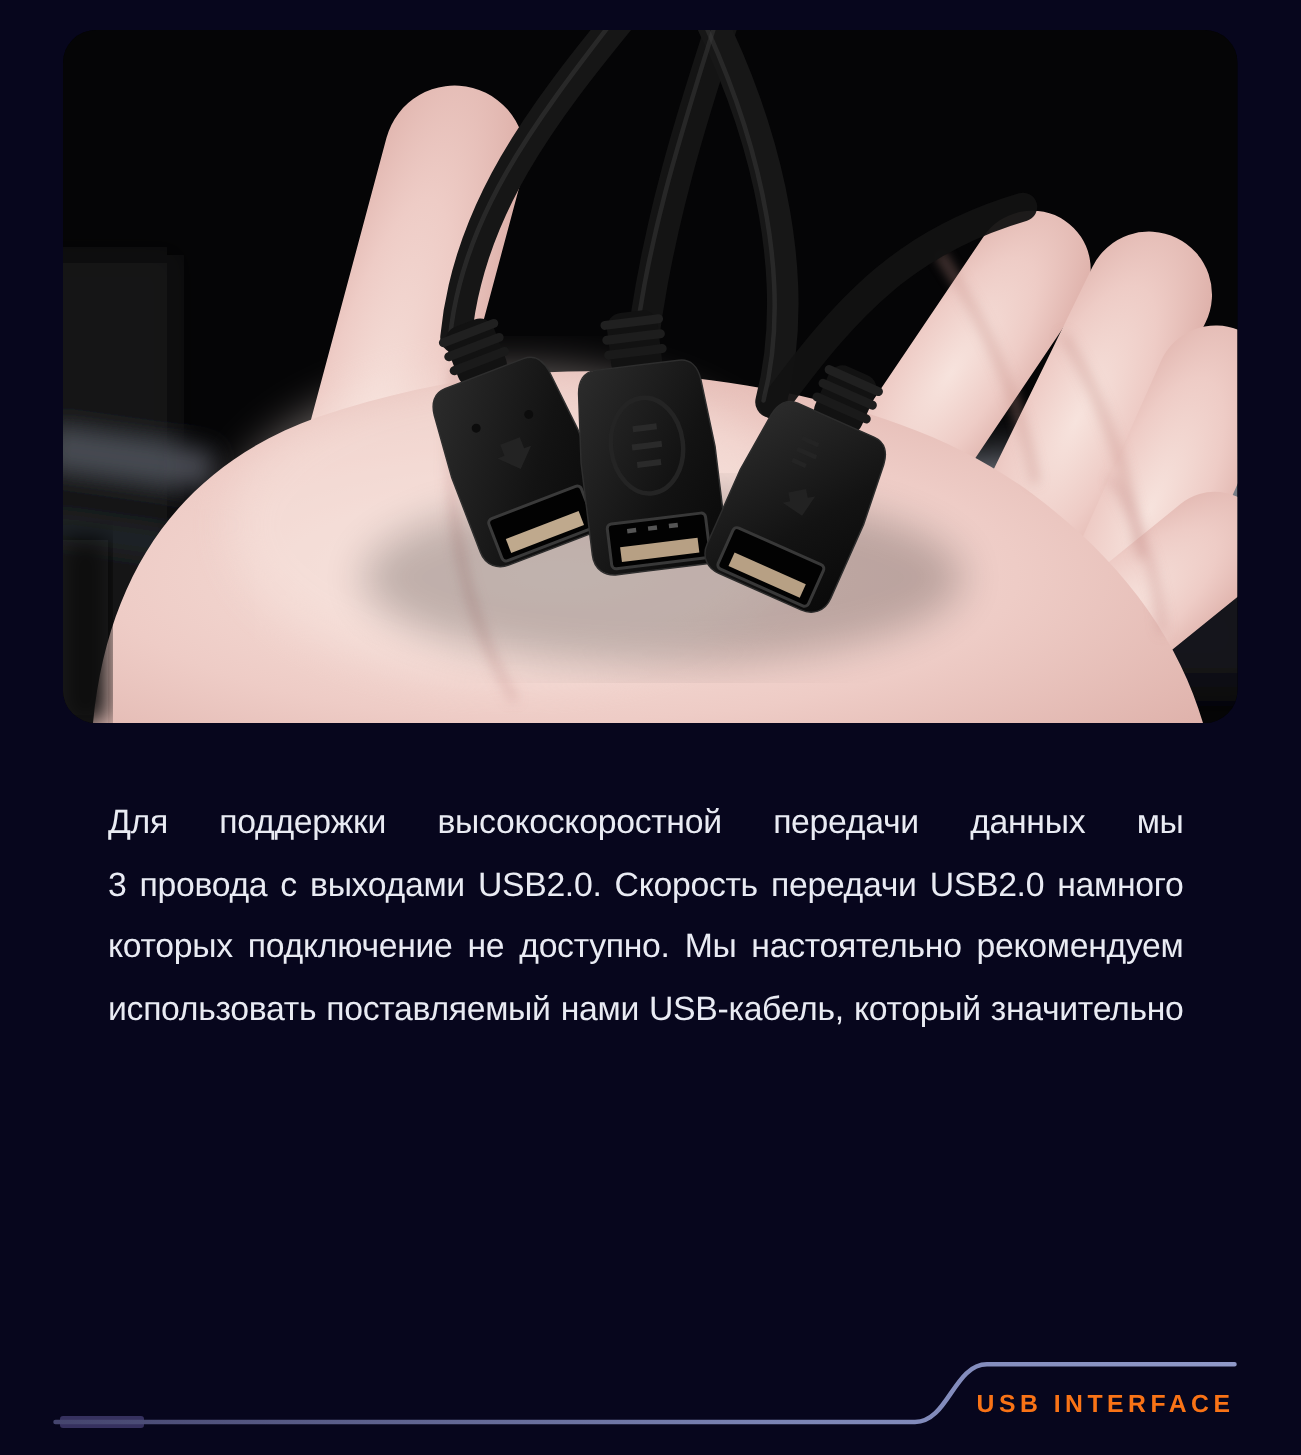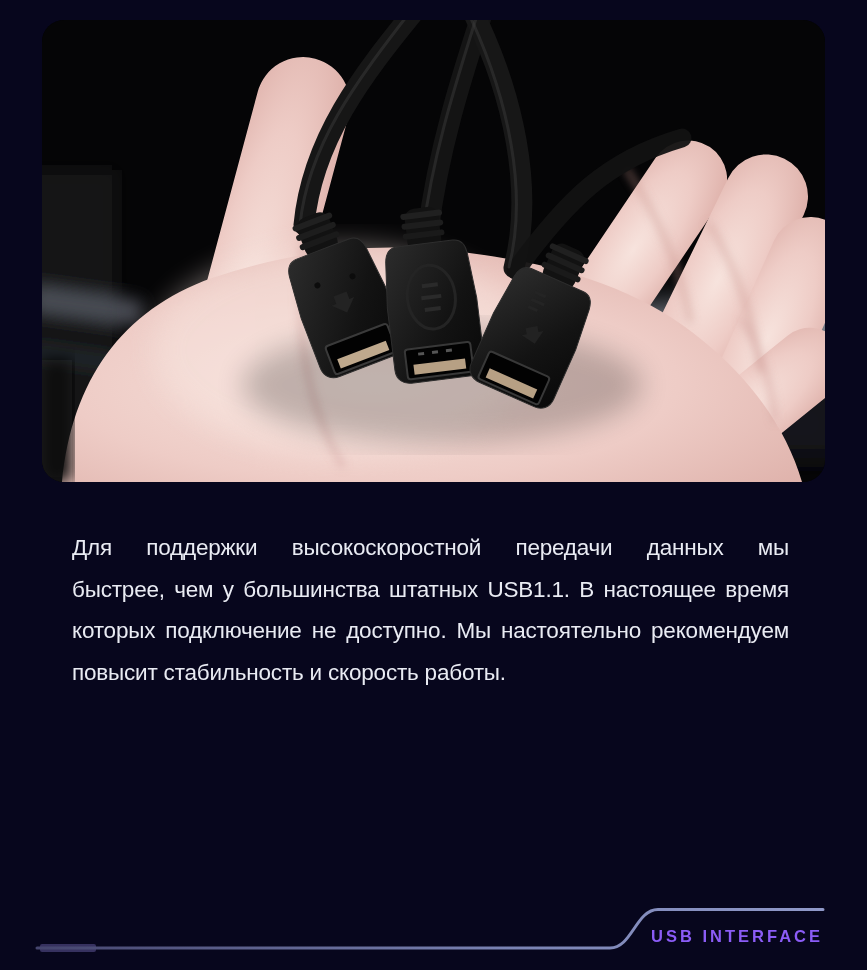--- a/index.html
+++ b/index.html
@@ -29,21 +29,21 @@
     height:41.6px;overflow:hidden;
   }
   .body-text .tl-last{
     text-align:left;height:41.6px;
   }
   .footer-deco{
     position:absolute;left:0;top:900px;width:867px;height:70px;
   }
   .footer-label{
     position:absolute;right:44px;top:927px;
-    color:#8b5cf6;
+    color:#f97316;
     font-size:16.5px;font-weight:bold;letter-spacing:3px;
     white-space:nowrap;
   }
 </style>
 </head>
 <body>
 
 <div class="photo-wrap">
   <svg width="783" height="462" viewBox="0 0 783 462" xmlns="http://www.w3.org/2000/svg">
     <defs>
@@ -162,23 +162,23 @@
       <path d="M -6 -8 L 6 -8 L 6 -2 L 11 -2 L 0 9 L -11 -2 L -6 -2 Z" fill="#222222" transform="rotate(-35)"></path>
       <path d="M -16 -40 L -4 -40 M -16 -32 L -2 -32 M -16 -24 L -6 -24" stroke="#242424" stroke-width="3"></path>
       <rect x="-33" y="32" width="66" height="30" rx="3" fill="#020202" stroke="#383838" stroke-width="2"></rect>
       <rect x="-26" y="48" width="52" height="10" fill="#b7a084"></rect>
     </g>
   </svg>
 </div>
 
 <div class="body-text">
   <div class="tl">Для поддержки высокоскоростной передачи данных мы предоставляем</div>
-  <div class="tl">быстрее, чем у большинства штатных USB1.1. В настоящее время</div>
+  <div class="tl">3 провода с выходами USB2.0. Скорость передачи USB2.0 намного</div>
   <div class="tl">которых подключение не доступно. Мы настоятельно рекомендуем</div>
-  <div class="tl-last">повысит стабильность и скорость работы.</div>
+  <div class="tl">использовать поставляемый нами USB-кабель, который значительно</div>
 </div>
 
 <svg class="footer-deco" viewBox="0 0 867 70" xmlns="http://www.w3.org/2000/svg">
   <defs>
     <linearGradient id="lineGrad" x1="0" y1="0" x2="1" y2="0">
       <stop offset="0%" stop-color="#45456e"></stop>
       <stop offset="60%" stop-color="#7a83b4"></stop>
       <stop offset="100%" stop-color="#9099c9"></stop>
     </linearGradient>
   </defs>

